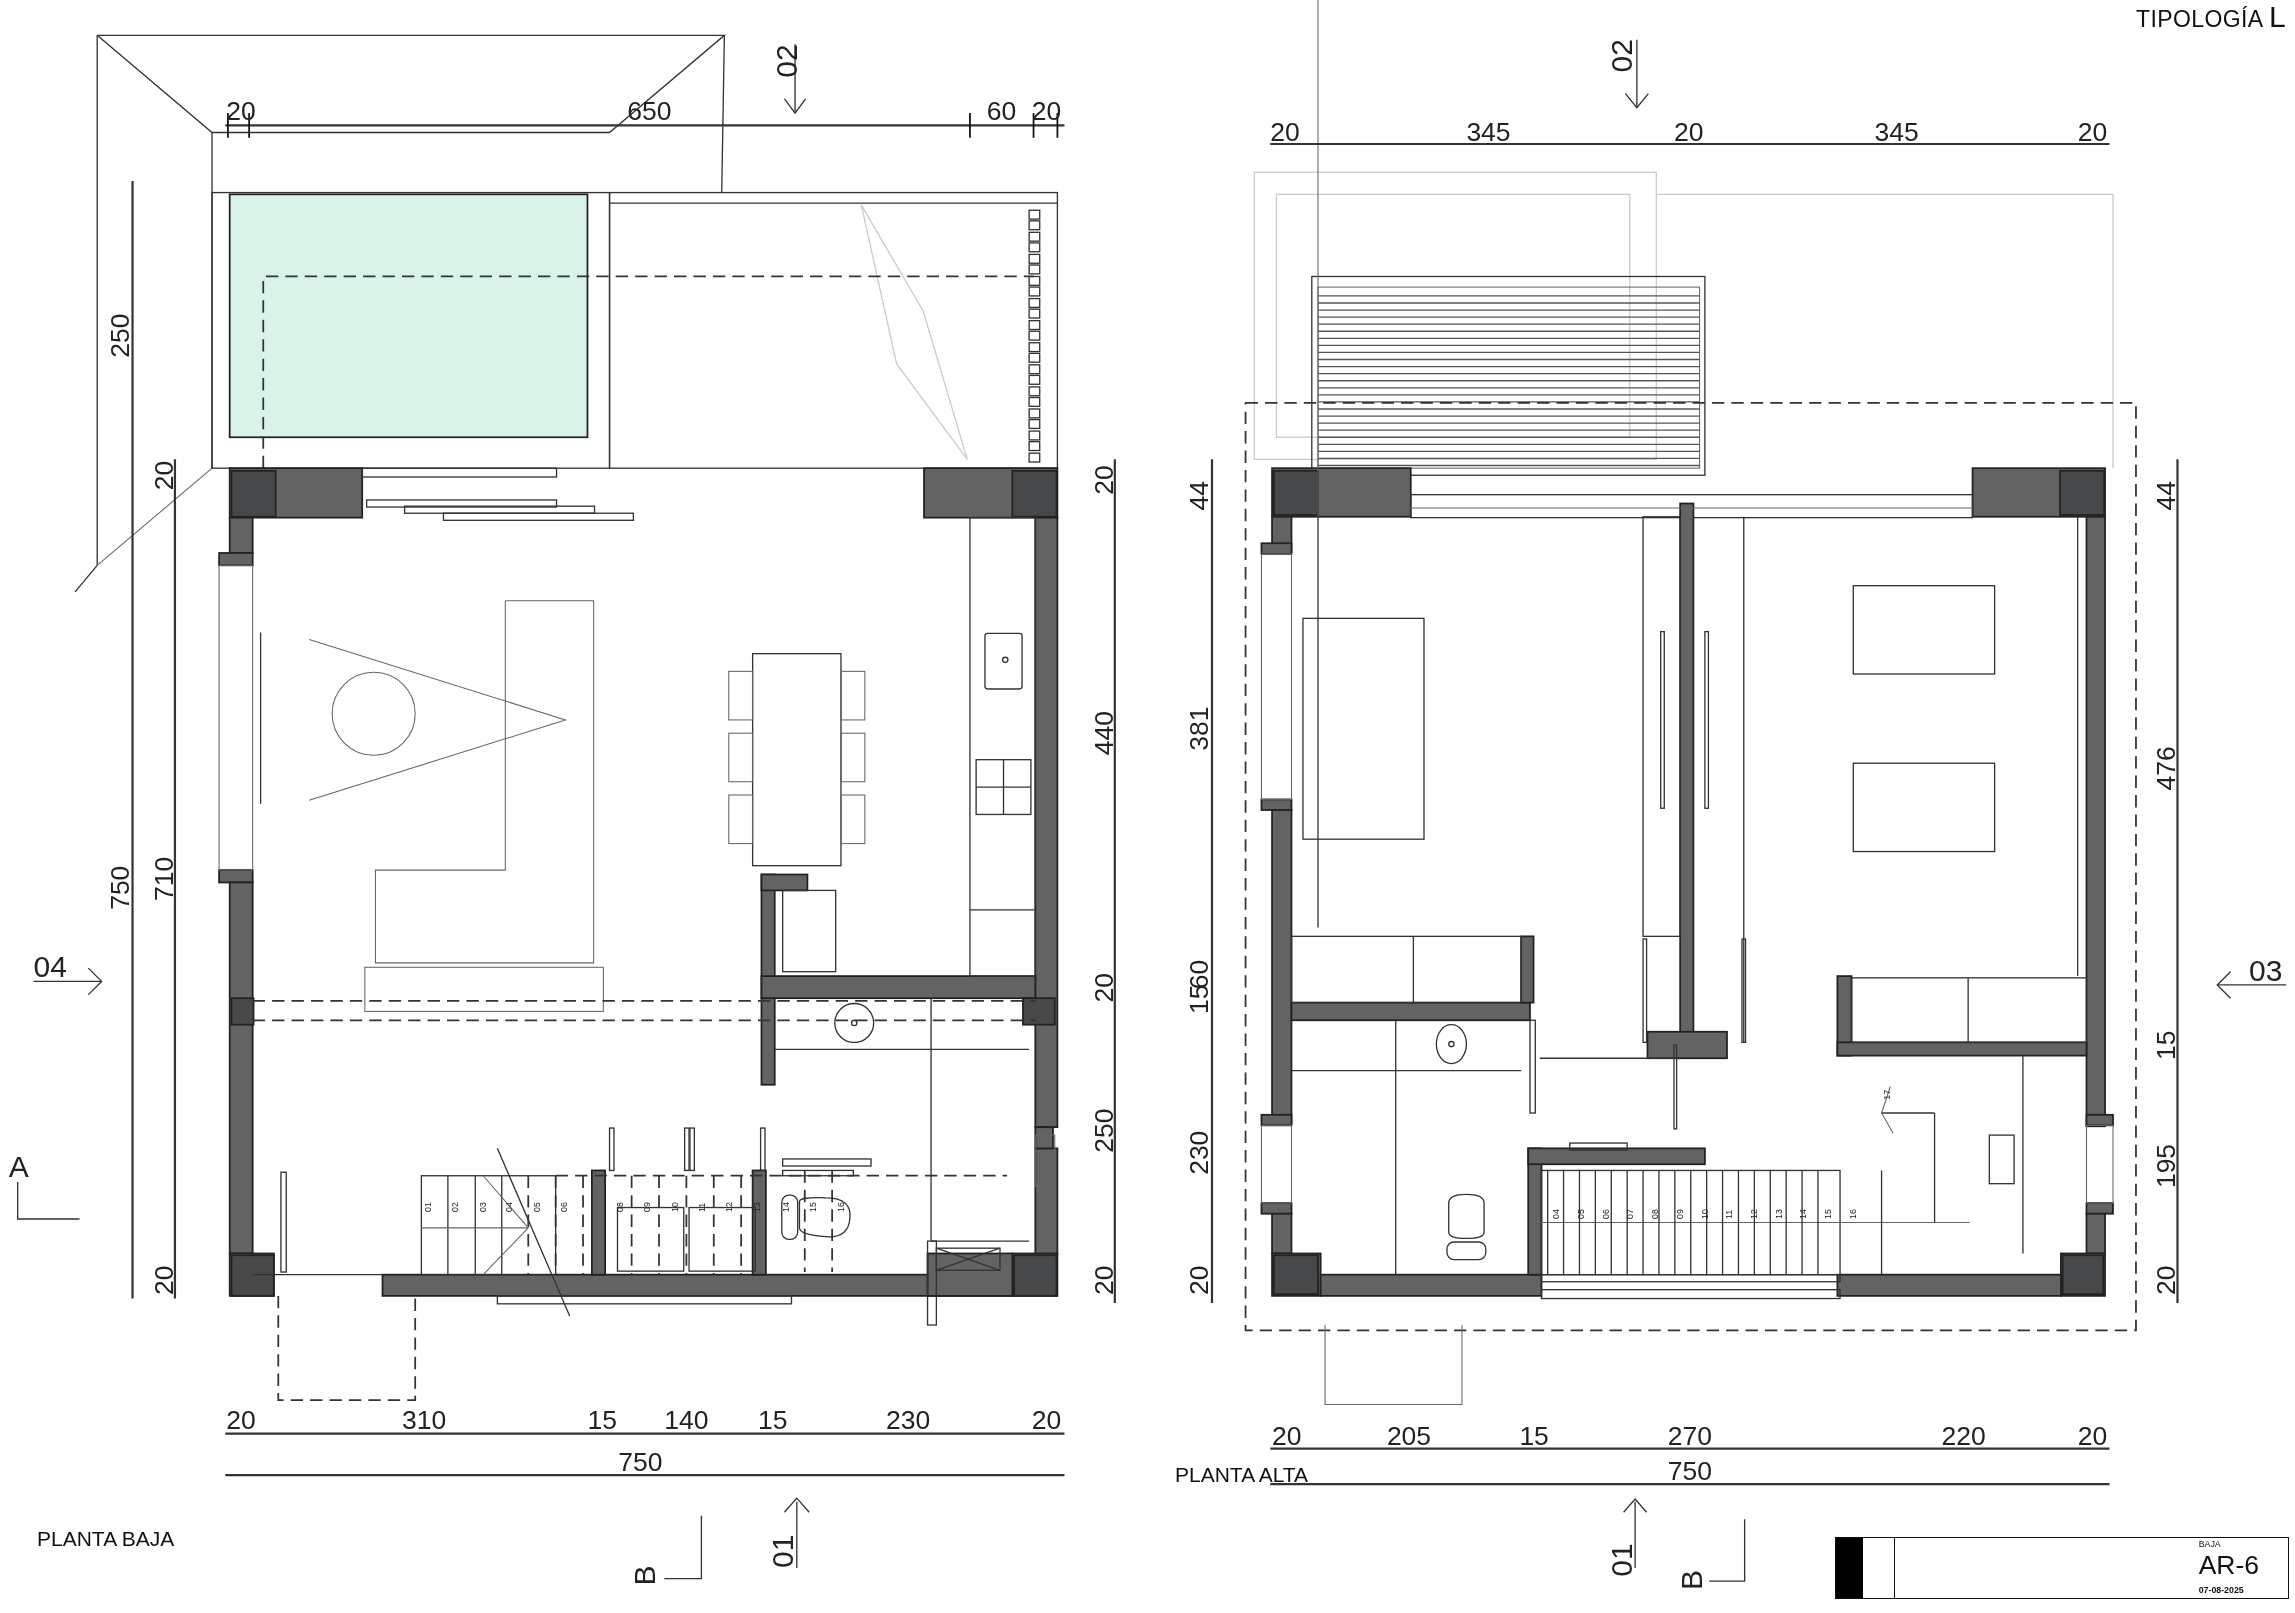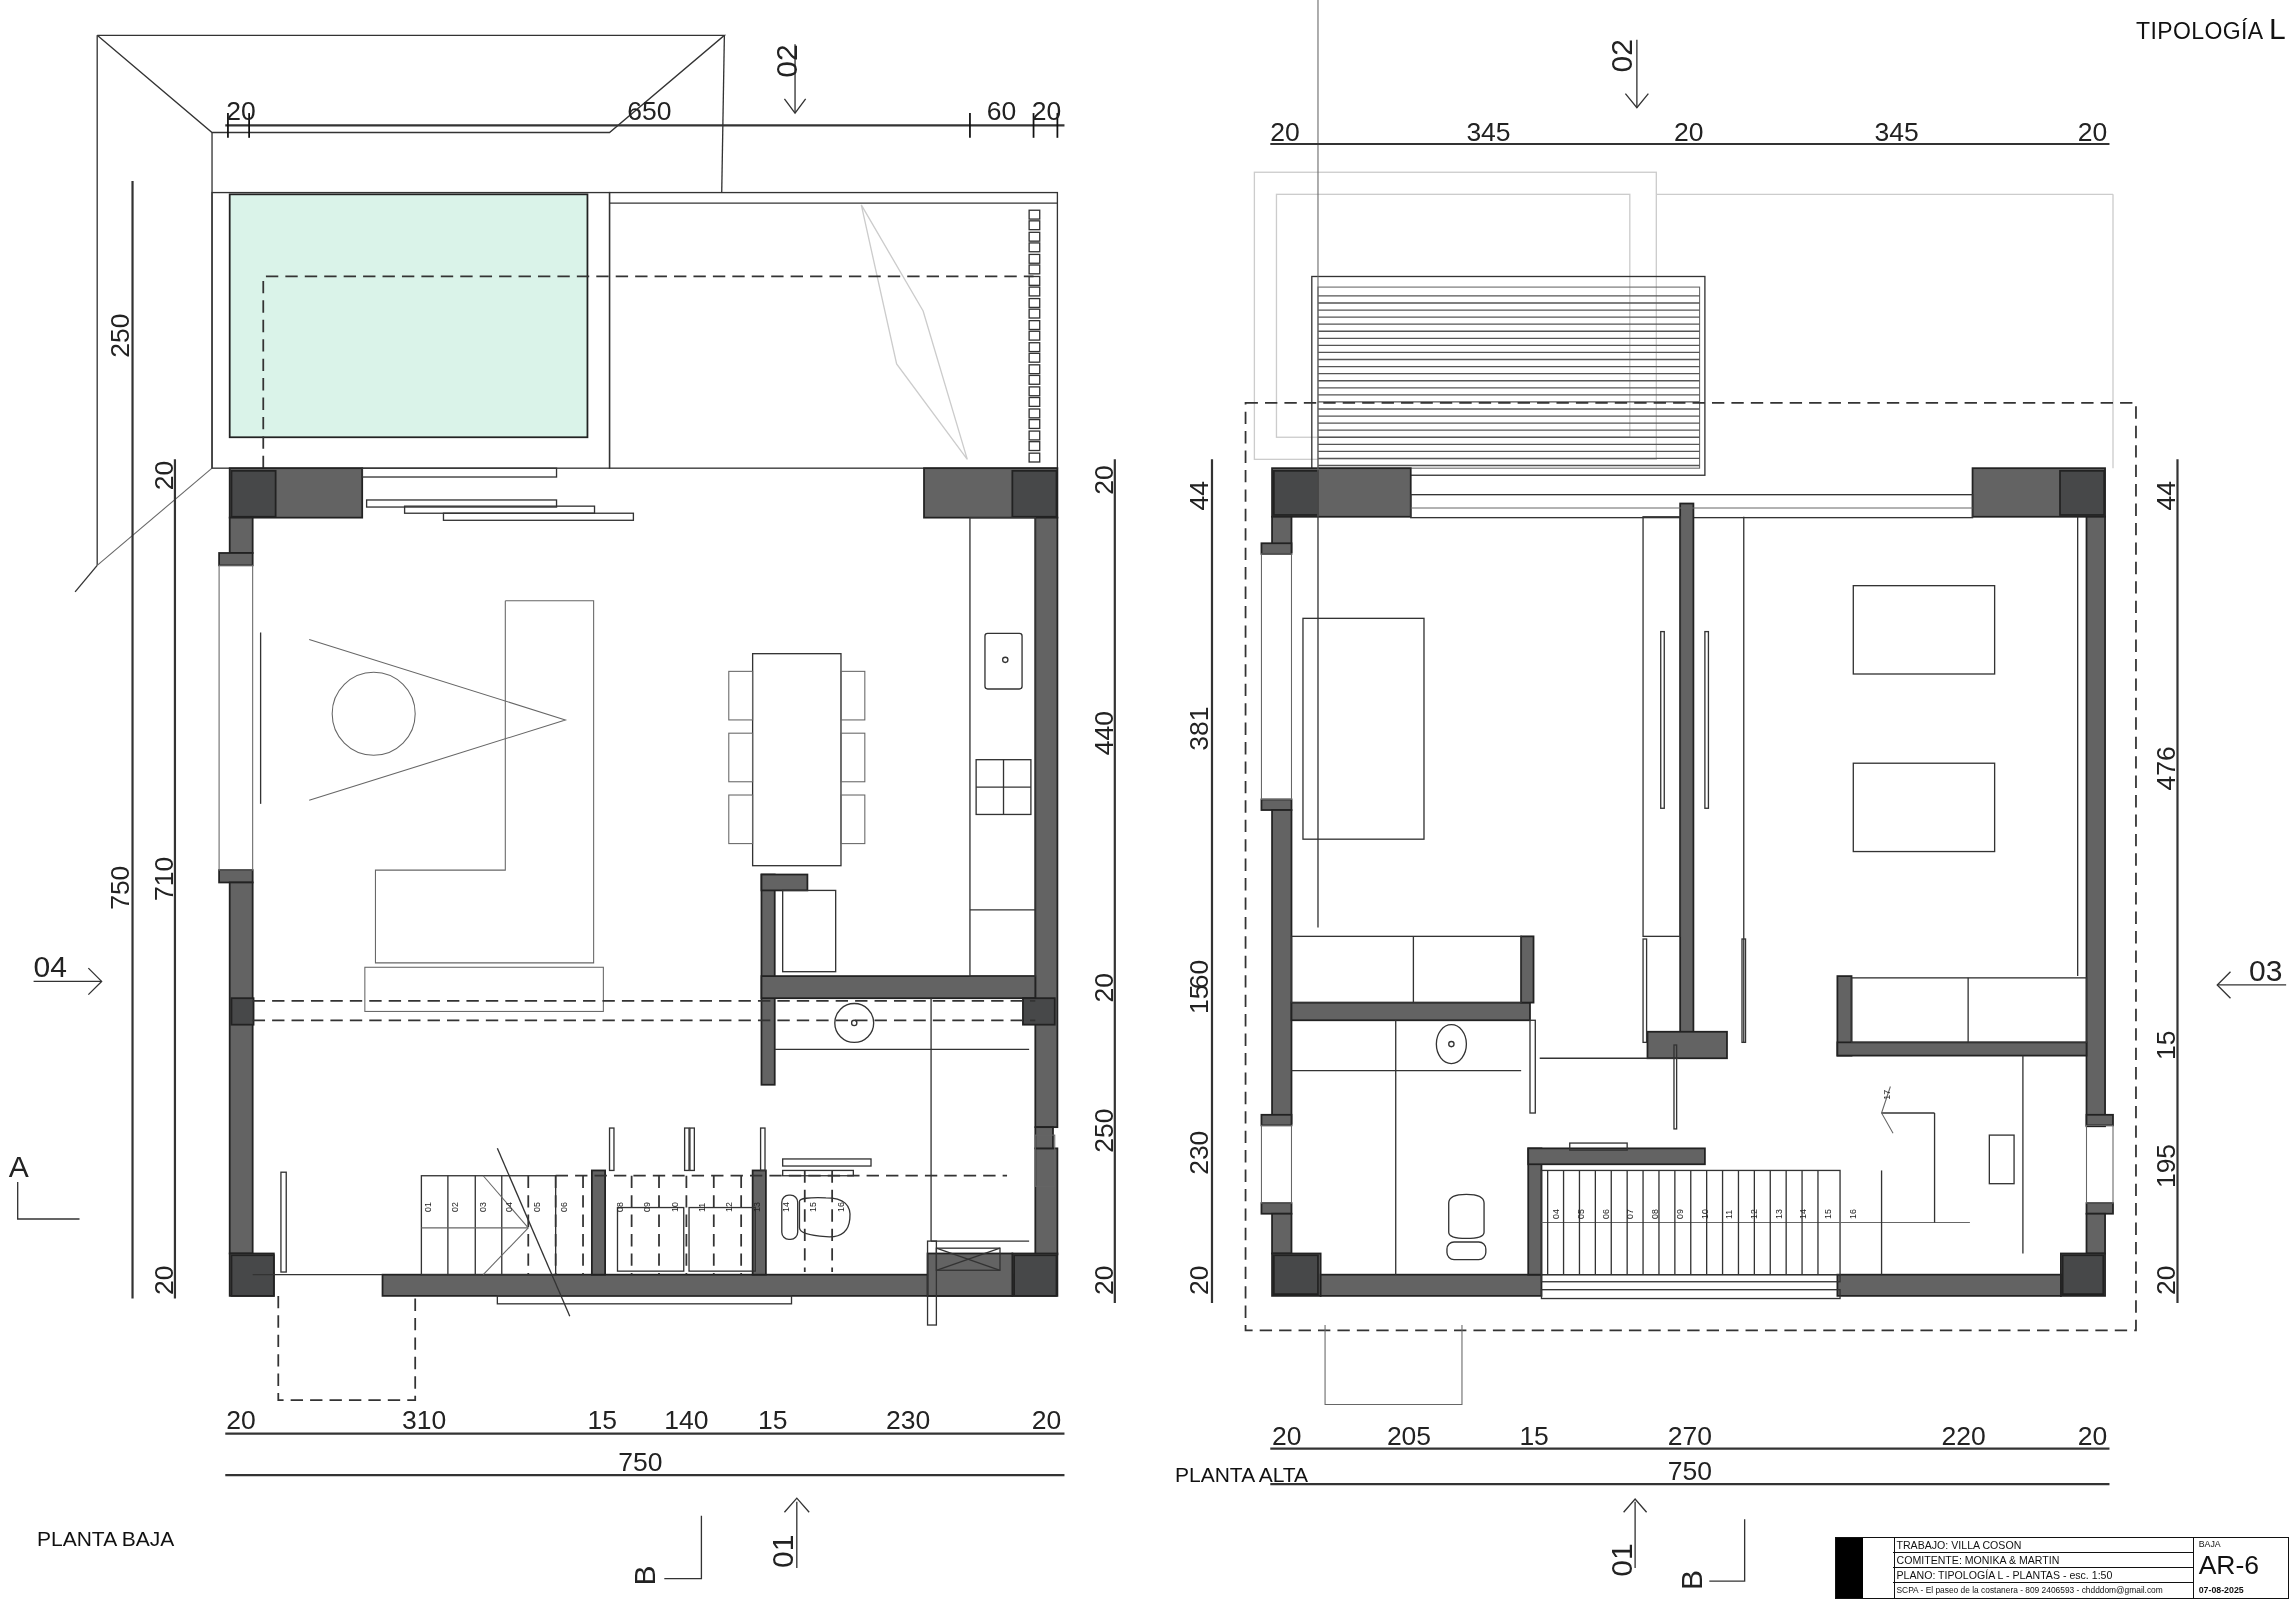--- a/index.html
+++ b/index.html
@@ -12,21 +12,21 @@
   .col{fill:#474849;stroke:#222;stroke-width:2;}
   .ln{stroke:#333;stroke-width:1.5;fill:none;}
   .lt{stroke:#666;stroke-width:1.2;fill:none;}
   .faint{stroke:#ccc;stroke-width:1.5;fill:none;}
   .dash{stroke:#333;stroke-width:2;fill:none;stroke-dasharray:14 8;}
   .dimln{stroke:#333;stroke-width:2.5;fill:none;}
   .tick{stroke:#111;stroke-width:2;}
   .tb{position:absolute;border:1.8px solid #111;background:#fff;}
   .tb-row{position:absolute;left:0;right:0;border-bottom:1.8px solid #111;font-size:11.5px;padding-left:3.5px;line-height:15px;white-space:nowrap;}
   .tb-cell{position:absolute;font-family:"Liberation Sans",sans-serif;}
-  .hdr{position:absolute;right:8.8px;top:12px;font-size:23px;letter-spacing:0.4px;}
+  .hdr{position:absolute;right:8.8px;top:0;font-size:23px;letter-spacing:0.4px;}
   .hdr .big{font-size:30px;}
   .plan-label{position:absolute;font-size:21px;text-align:right;}
 </style>
 </head>
 <body>
 
 <div class="hdr">
   <span>TIPOLOGÍA</span>
   <span class="big">L</span>
 </div>
@@ -471,25 +471,19 @@
     </g>
   </g>
 </svg>
 
 <div class="plan-label" style="left:37px;top:1527px;">PLANTA BAJA</div>
 <div class="plan-label" style="left:1175px;top:1463px;">PLANTA ALTA</div>
 
 <div class="tb" style="left:1835px;top:1537px;width:452px;height:60px;">
   <div style="position:absolute;left:0;top:0;width:26.5px;height:60px;background:#000;"></div>
   <div style="position:absolute;left:26.5px;top:0;width:31px;height:60px;border-right:1.8px solid #111;"></div>
-  <div style="position:absolute;left:57px;top:0;width:300px;height:60px;border-right:1.8px solid #111;">
-    <div class="tb-row" style="top:0;height:14px;font-size:10.6px;">TRABAJO: VILLA COSON</div>
-    <div class="tb-row" style="top:15px;height:14px;font-size:10.6px;">COMITENTE: MONIKA &amp; MARTIN</div>
-    <div class="tb-row" style="top:30px;height:14px;font-size:10.6px;">PLANO: TIPOLOGÍA L - PLANTAS - esc. 1:50</div>
-    <div class="tb-row" style="top:45px;height:14px;font-size:8.4px;border-bottom:none;">SCPA  - El paseo de la costanera - 809 2406593 - chdddom@gmail.com</div>
-  </div>
   <div style="position:absolute;left:360px;top:0;width:91px;height:60px;">
     <div class="tb-cell" style="left:2.7px;top:0.9px;font-size:8.8px;">BAJA</div>
     <div class="tb-cell" style="left:2.7px;top:12.4px;font-size:26.5px;line-height:30px;">AR-6</div>
     <div class="tb-cell" style="left:2.7px;top:47px;font-size:8.8px;font-weight:bold;">07-08-2025</div>
   </div>
 </div>
 
 
 </body></html>

